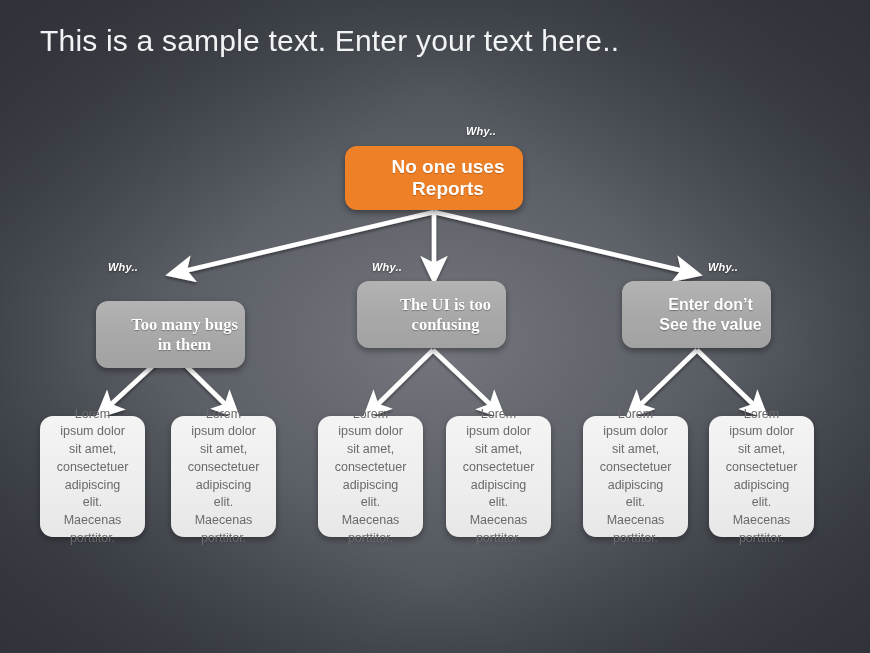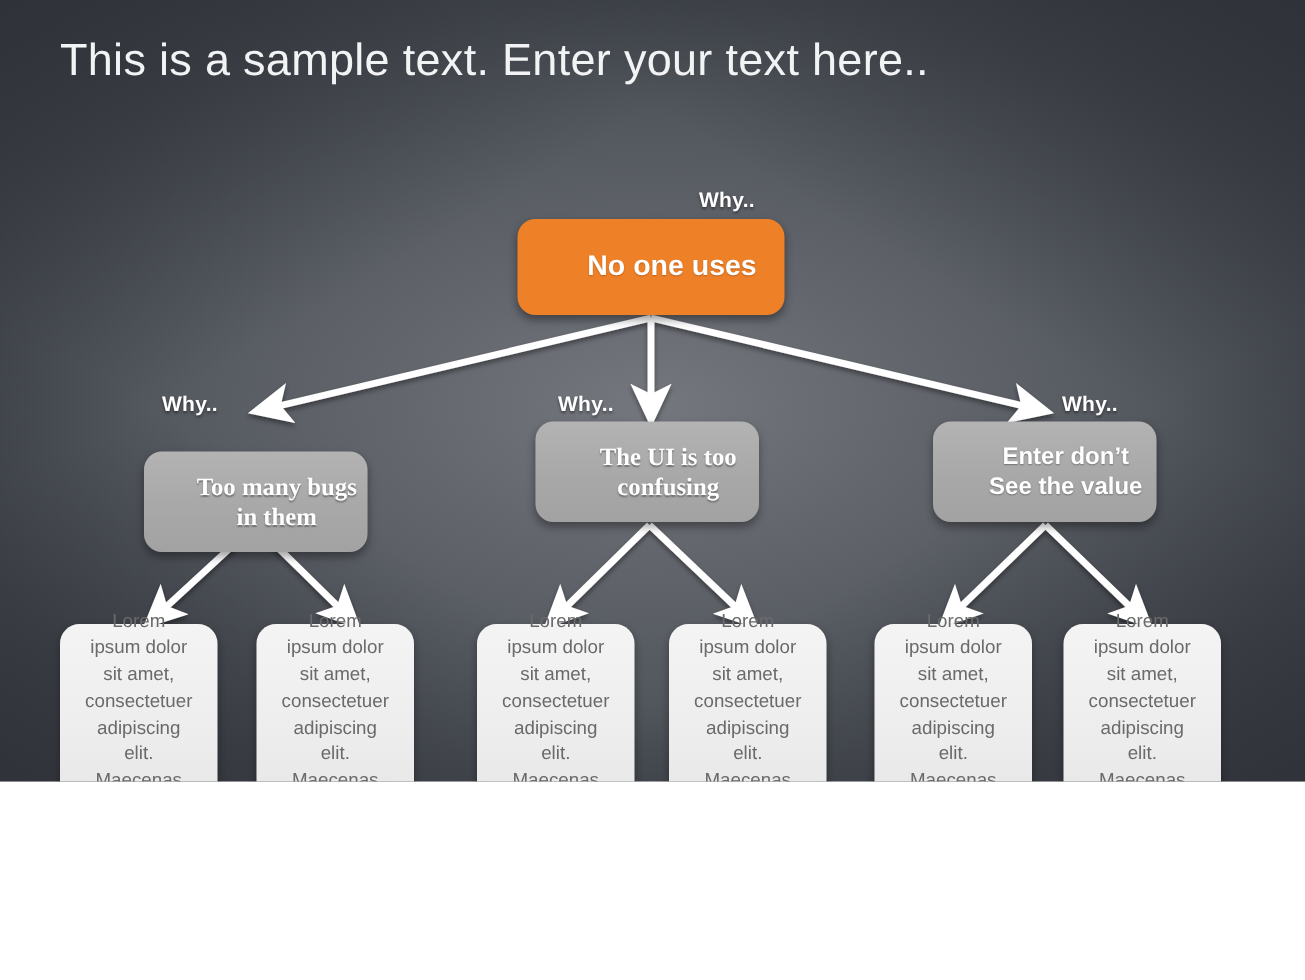--- a/index.html
+++ b/index.html
@@ -10,21 +10,21 @@
   body {
     width: 870px;
     height: 653px;
     overflow: hidden;
     font-family: "Liberation Sans", sans-serif;
   }
 
   #slide {
     position: relative;
     width: 870px;
-    height: 521px;
+    height: 653px;
     background:
       radial-gradient(ellipse 70% 65% at 50% 52%,
         #74777e 0%,
         #63666d 28%,
         #52565d 58%,
         #44484f 80%,
         #3b3f46 100%);
     overflow: hidden;
   }
 
@@ -112,24 +112,25 @@
     border-radius: 13px;
     box-shadow: 0 3px 6px rgba(0,0,0,0.33);
     padding: 4px 25px;
   }
 
   
   .why-label {
     position: absolute;
     color: #ffffff;
     font-weight: bold;
-    font-size: 14px;
+    font-size: 11px;
     letter-spacing: 0.2px;
     white-space: nowrap;
     text-shadow: 0 1px 2px rgba(0,0,0,0.45);
+    font-style: italic;
   }
 </style>
 </head>
 <body>
 
 <div id="slide">
 
   <div id="vignette"></div>
 
   <div id="title">This is a sample text. Enter your text here..</div>
@@ -157,20 +158,21 @@
       <line x1="697" y1="350" x2="636" y2="409"></line>
       <line x1="697" y1="350" x2="758" y2="409"></line>
     </g>
   </svg>
 
   <div class="why-label" style="left:466px; top:125px;">Why..</div>
 
   <div class="node node-root" style="left:345px; top:146px; width:178px; height:64px;">
     <div>
       <div>No one uses</div>
+      <div>Reports</div>
     </div>
   </div>
 
   <div class="why-label" style="left:108px; top:261px;">Why..</div>
   <div class="node node-mid" style="left:96px; top:281px; width:149px; height:67px;margin-top:20px;">
     <div>
       <div>Too many bugs</div>
       <div>in them</div>
     </div>
   </div>

